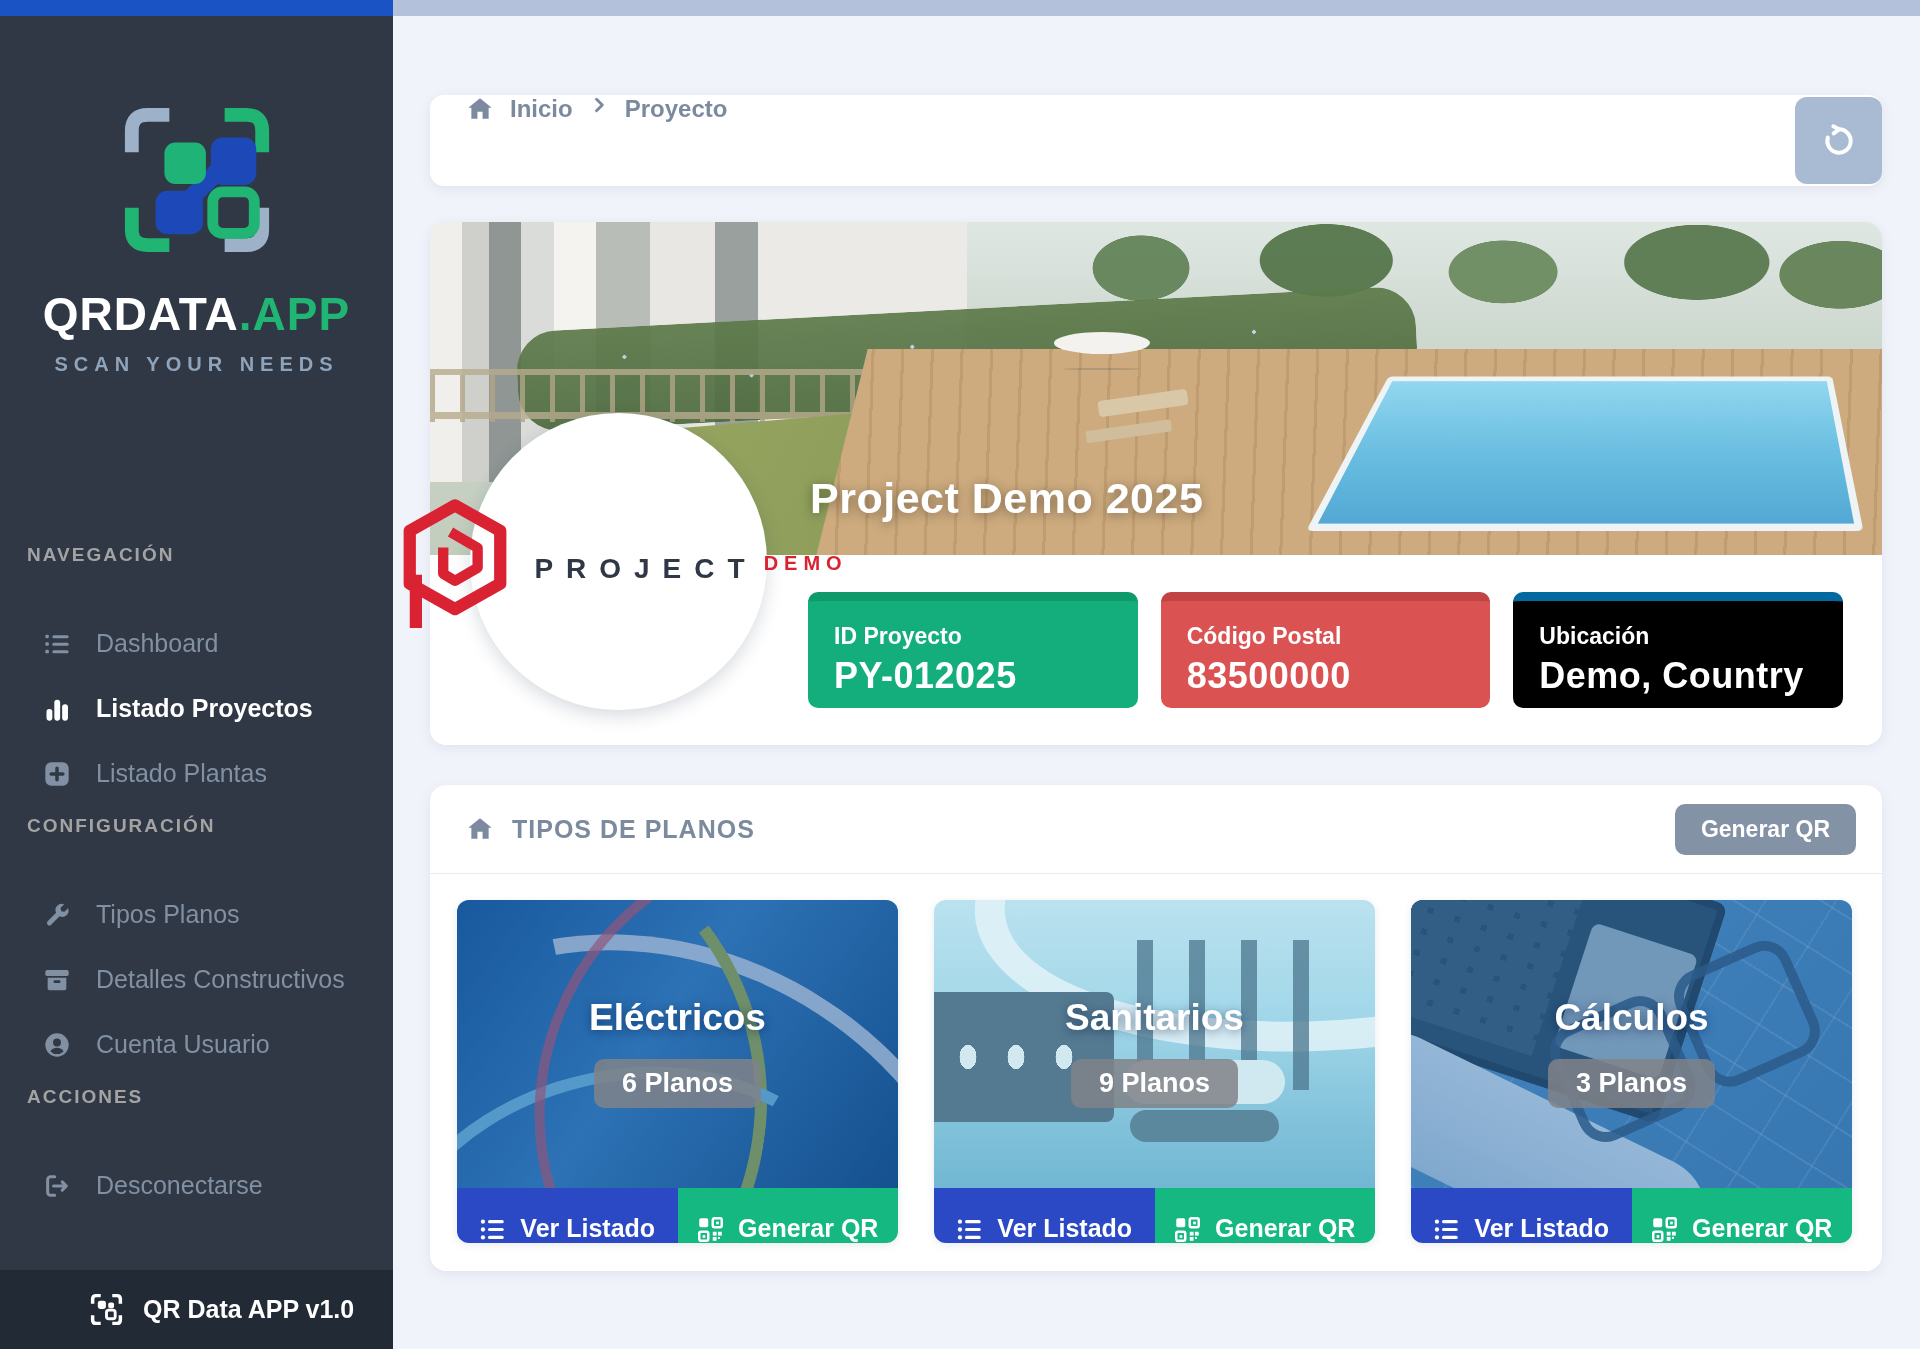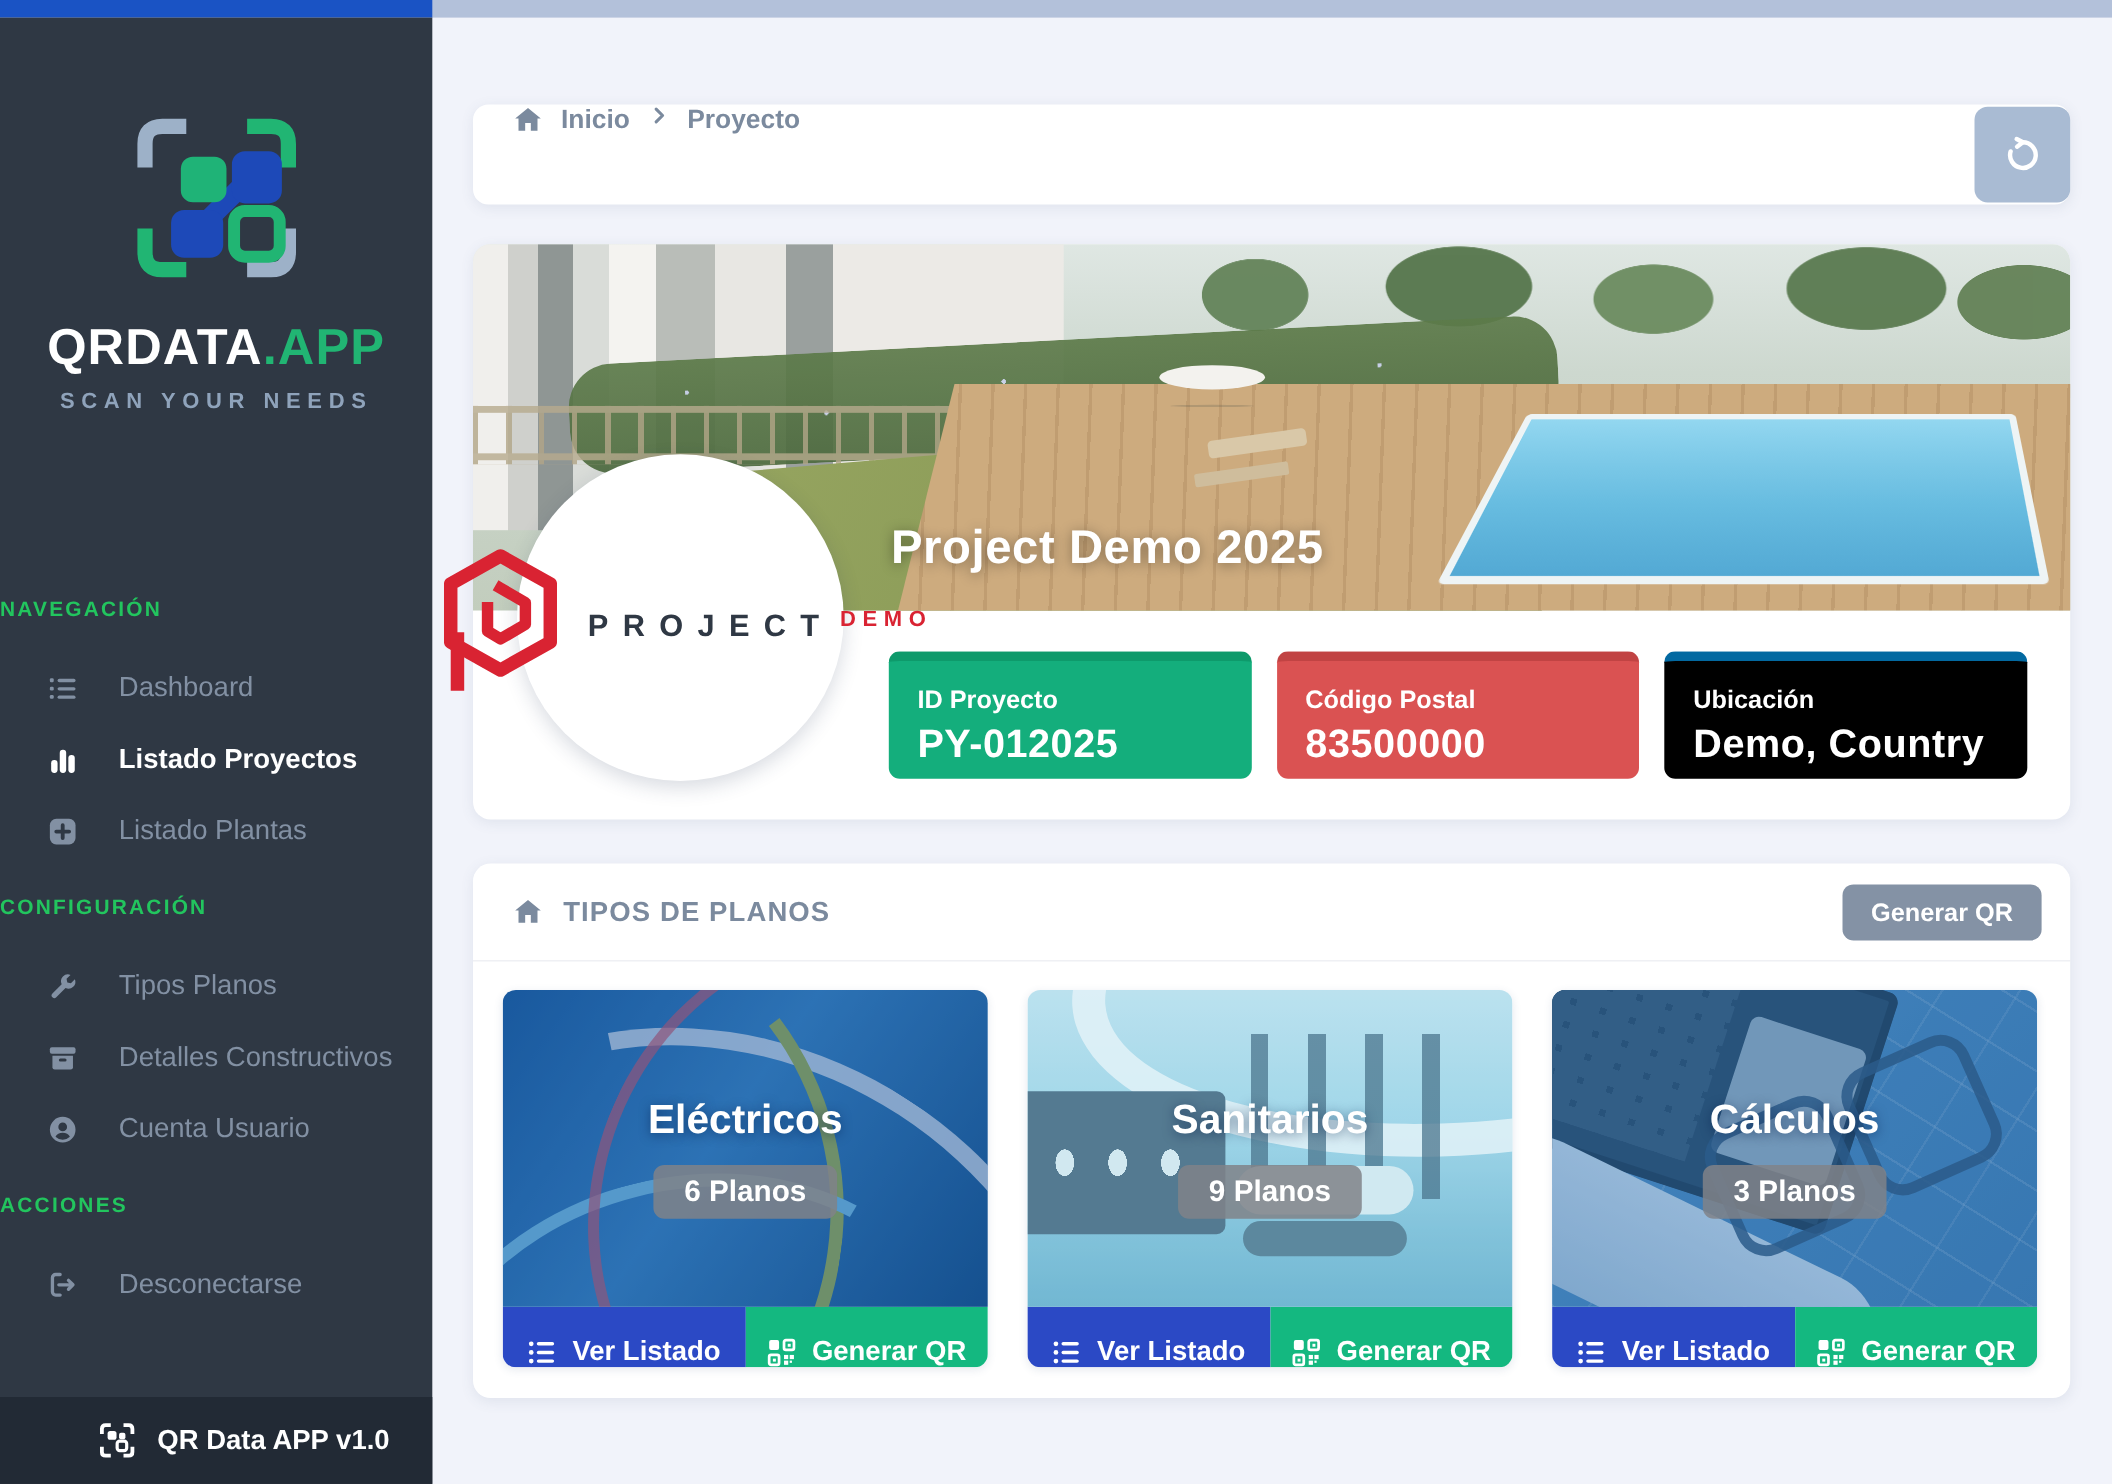--- a/index.html
+++ b/index.html
@@ -14,22 +14,22 @@
   .sidebar { position:absolute; top:16px; left:0; width:393px; bottom:0; background:#2f3844; }
   .brand { position:absolute; top:85px; left:0; width:100%; text-align:center; }
   .brand-name { margin-top:24px; font-size:46px; font-weight:800; letter-spacing:1px; color:#ffffff; }
   .brand-name .suffix { color:#21b573; }
   .brand-tagline { margin-top:12px; font-size:20px; font-weight:600; letter-spacing:6px; color:#8fa3bb; }
 
   .nav { position:absolute; top:515px; left:0; right:0; }
   .nav-section { margin-top:14px; }
   .nav-section:first-child { margin-top:0; }
   .nav-label { height:48px; margin-bottom:14px; display:flex; align-items:center;
-    font-size:19px; font-weight:700; letter-spacing:2px; color:#22c55e; }
-  .nav-item { height:65px; display:flex; align-items:center; padding-left:42px; gap:36px;
+    padding-left:27px; font-size:19px; font-weight:700; letter-spacing:2px; color:#a3a3a3; }
+  .nav-item { height:65px; display:flex; align-items:flex-end; padding-left:42px; gap:24px;
     font-size:25px; color:#8290a3; cursor:pointer; }
   .nav-item .ni { width:30px; display:flex; justify-content:center; align-items:center; }
   .nav-item.active { color:#ffffff; font-weight:700; }
   .sidebar-footer { position:absolute; left:0; right:0; bottom:0; height:79px; background:#222a35;
     display:flex; align-items:center; padding-left:88px; gap:18px; color:#fff;
     font-size:25px; font-weight:600; }
 
   
   .main { position:absolute; left:393px; top:16px; right:0; bottom:0; }
   .card { background:#fff; border-radius:16px; box-shadow:0 3px 12px rgba(80,95,125,.10); position:absolute; }

